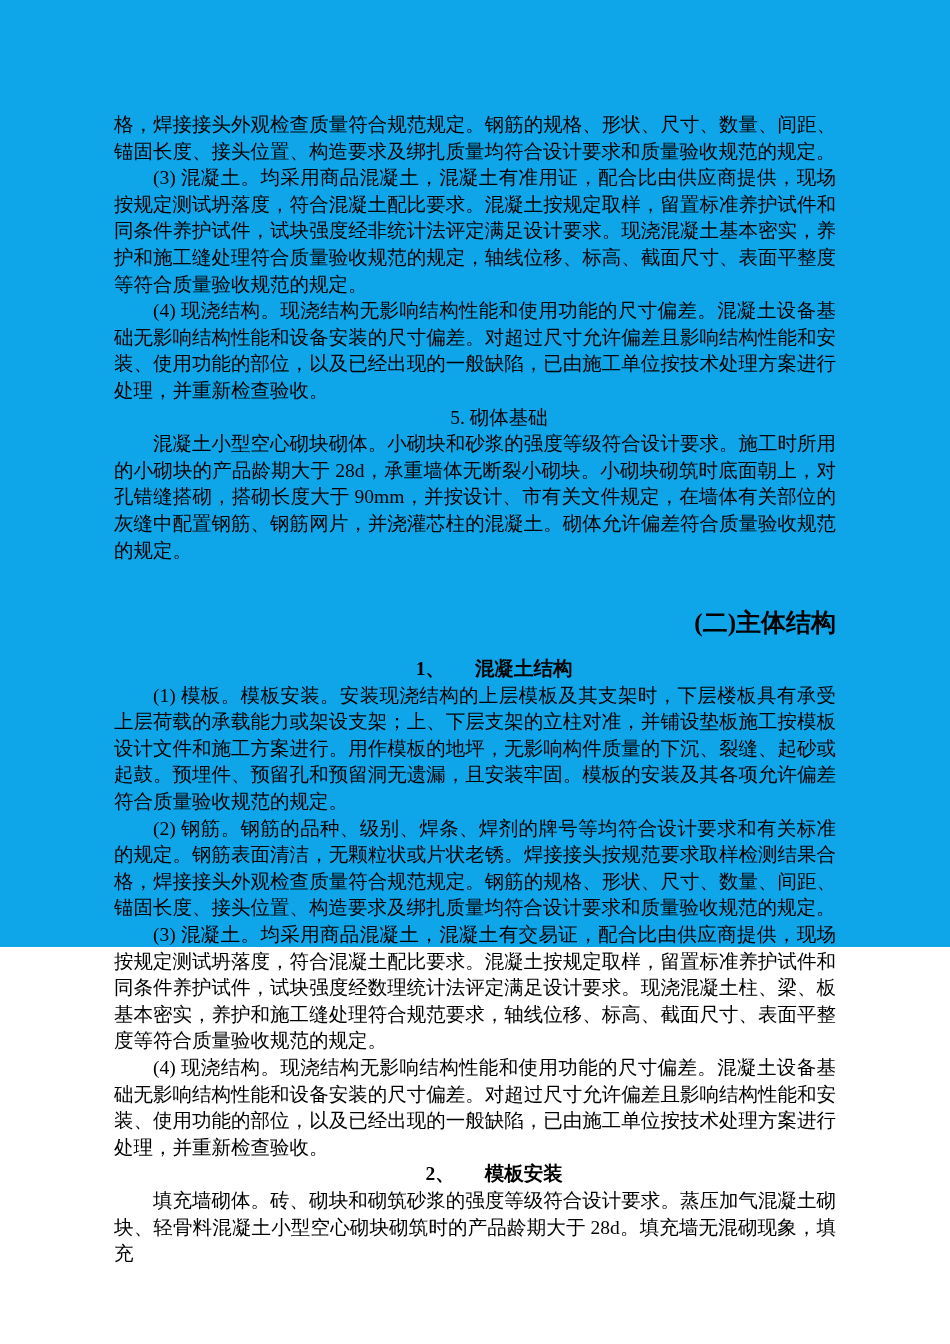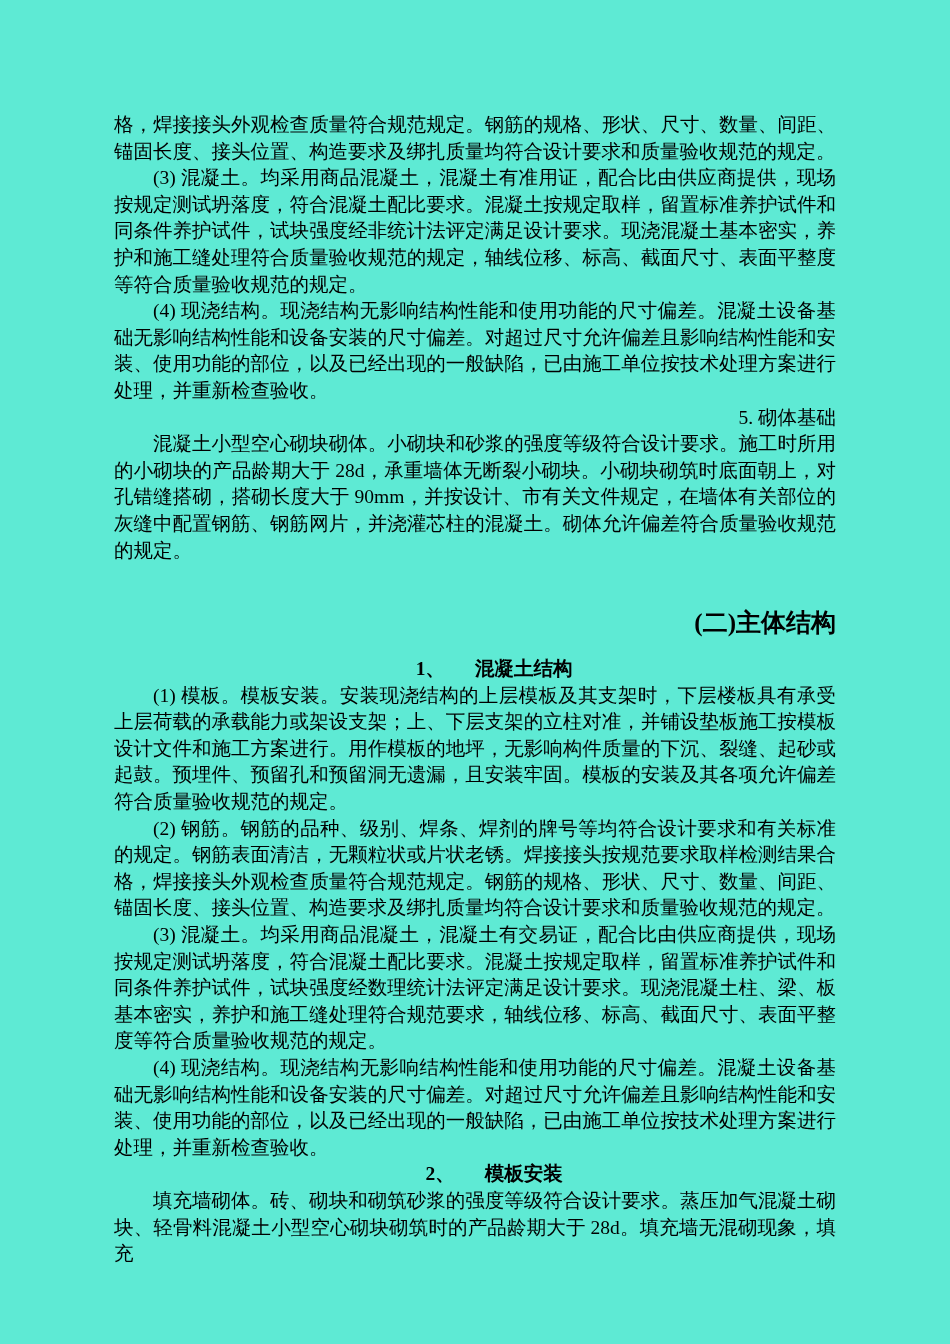--- a/index.html
+++ b/index.html
@@ -5,36 +5,36 @@
   * { margin: 0; padding: 0; box-sizing: border-box; }
   html, body { background: #ffffff; }
   body {
     width: 950px;
     height: 1344px;
     overflow: hidden;
     font-family: "Liberation Serif", "DejaVu Serif", serif;
   }
   .page {
     width: 950px;
-    height: 1344px;
-    background: #5eead4;
+    height: 947px;
+    background: #0ea5e9;
     padding: 112px 114px 0 114px;
     position: relative;
   }
   .doc {
     font-size: 19.5px;
     line-height: 26.6px;
     color: #000000;
     text-align: justify;
     text-justify: inter-character;
     word-break: break-all;
   }
   p.cont { text-indent: 0; }
   p.body { text-indent: 39px; }
-  p.num-heading { text-indent: 48px; text-align: right; }
+  p.num-heading { text-indent: 48px; text-align: center; }
   h2.section {
     font-size: 25px;
     line-height: 33px;
     font-weight: bold;
     text-indent: 34px;
     text-align: right;
     margin-top: 42px;
     margin-bottom: 17px;
     color: #000000;
   }

